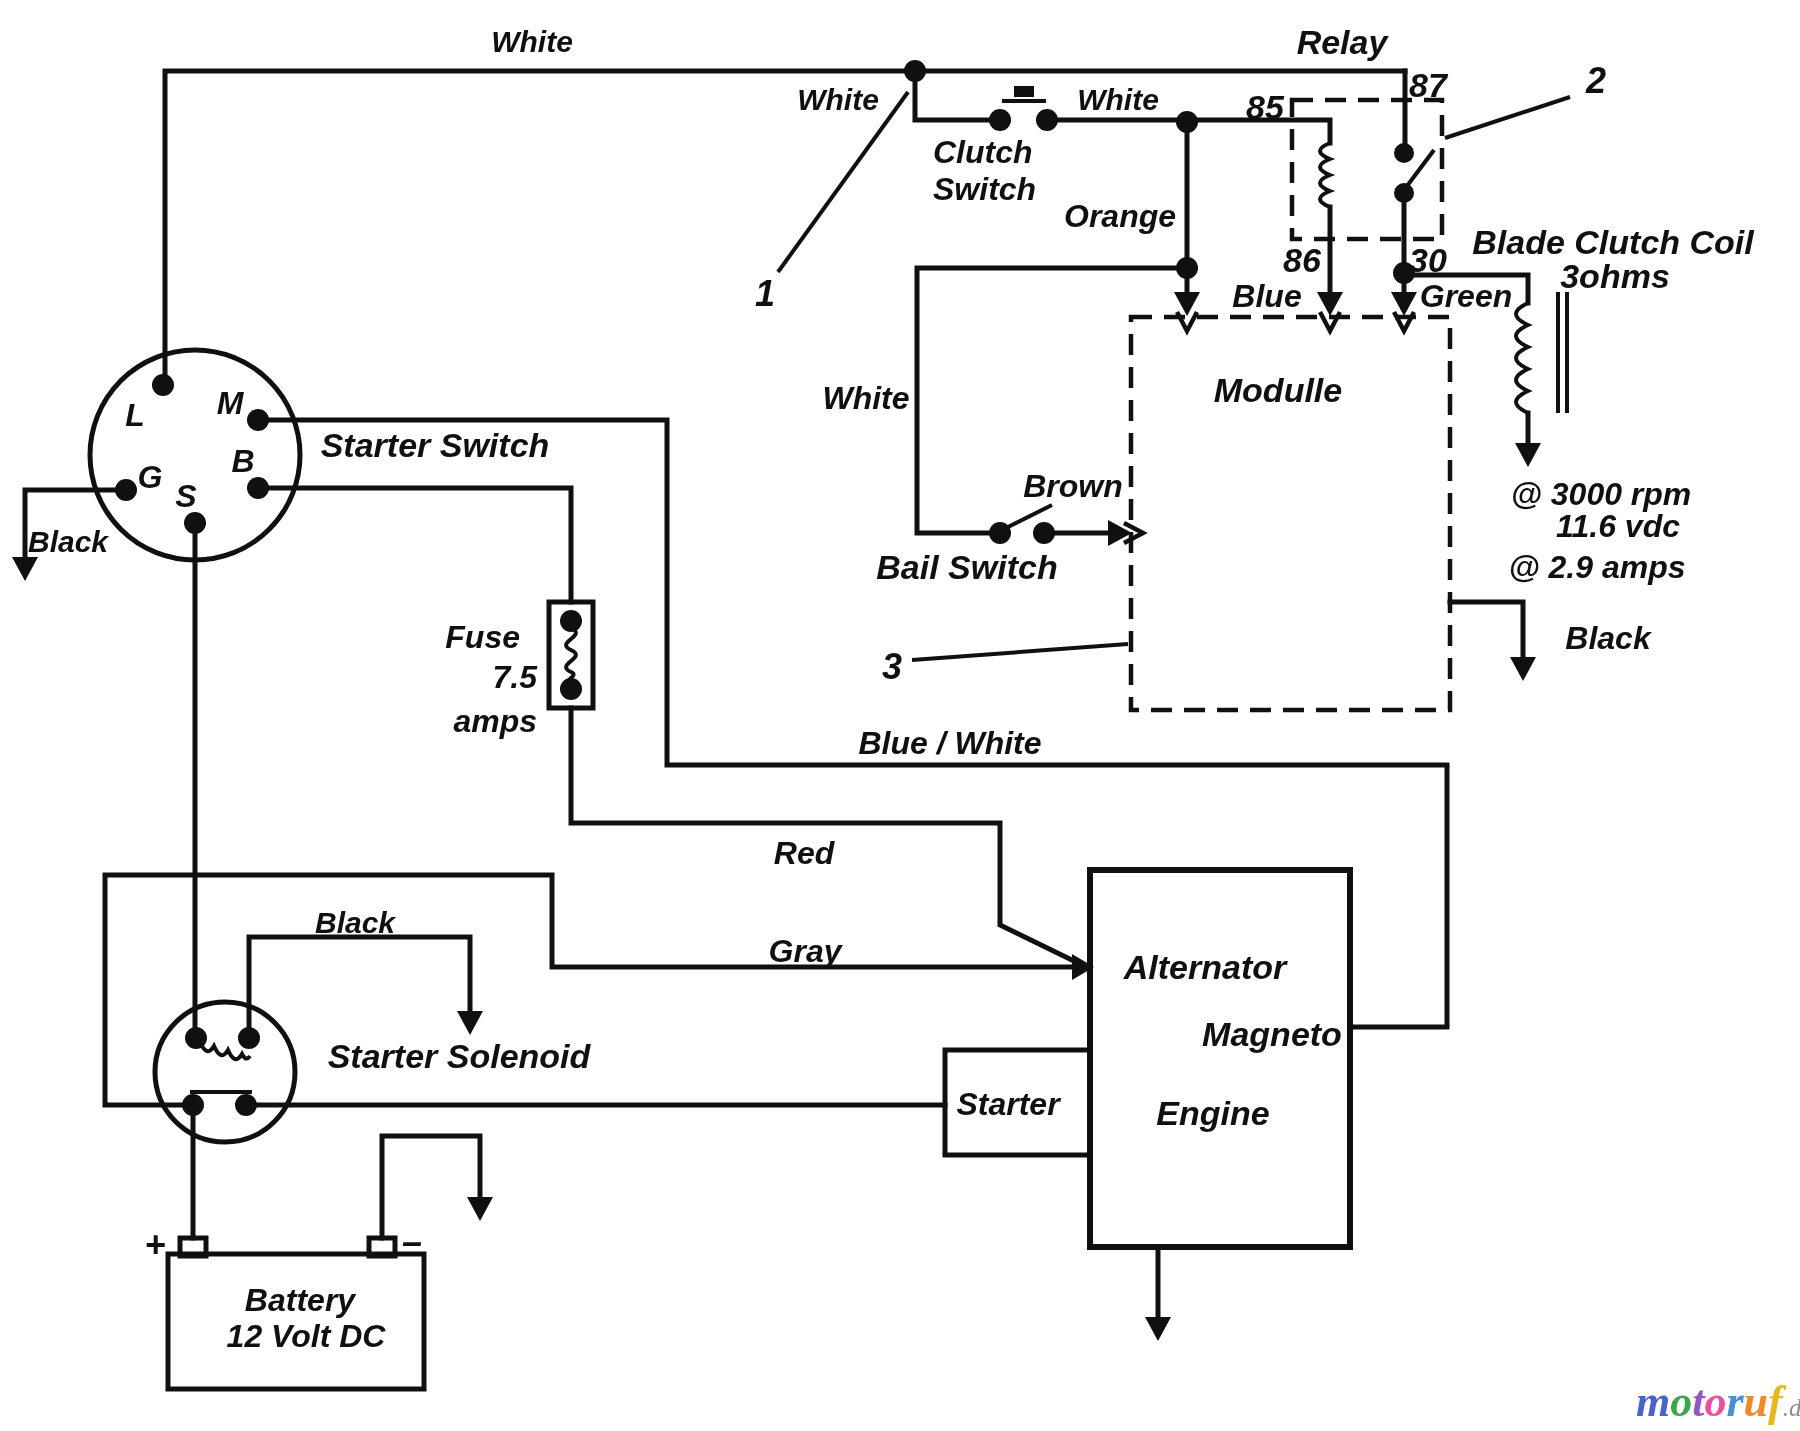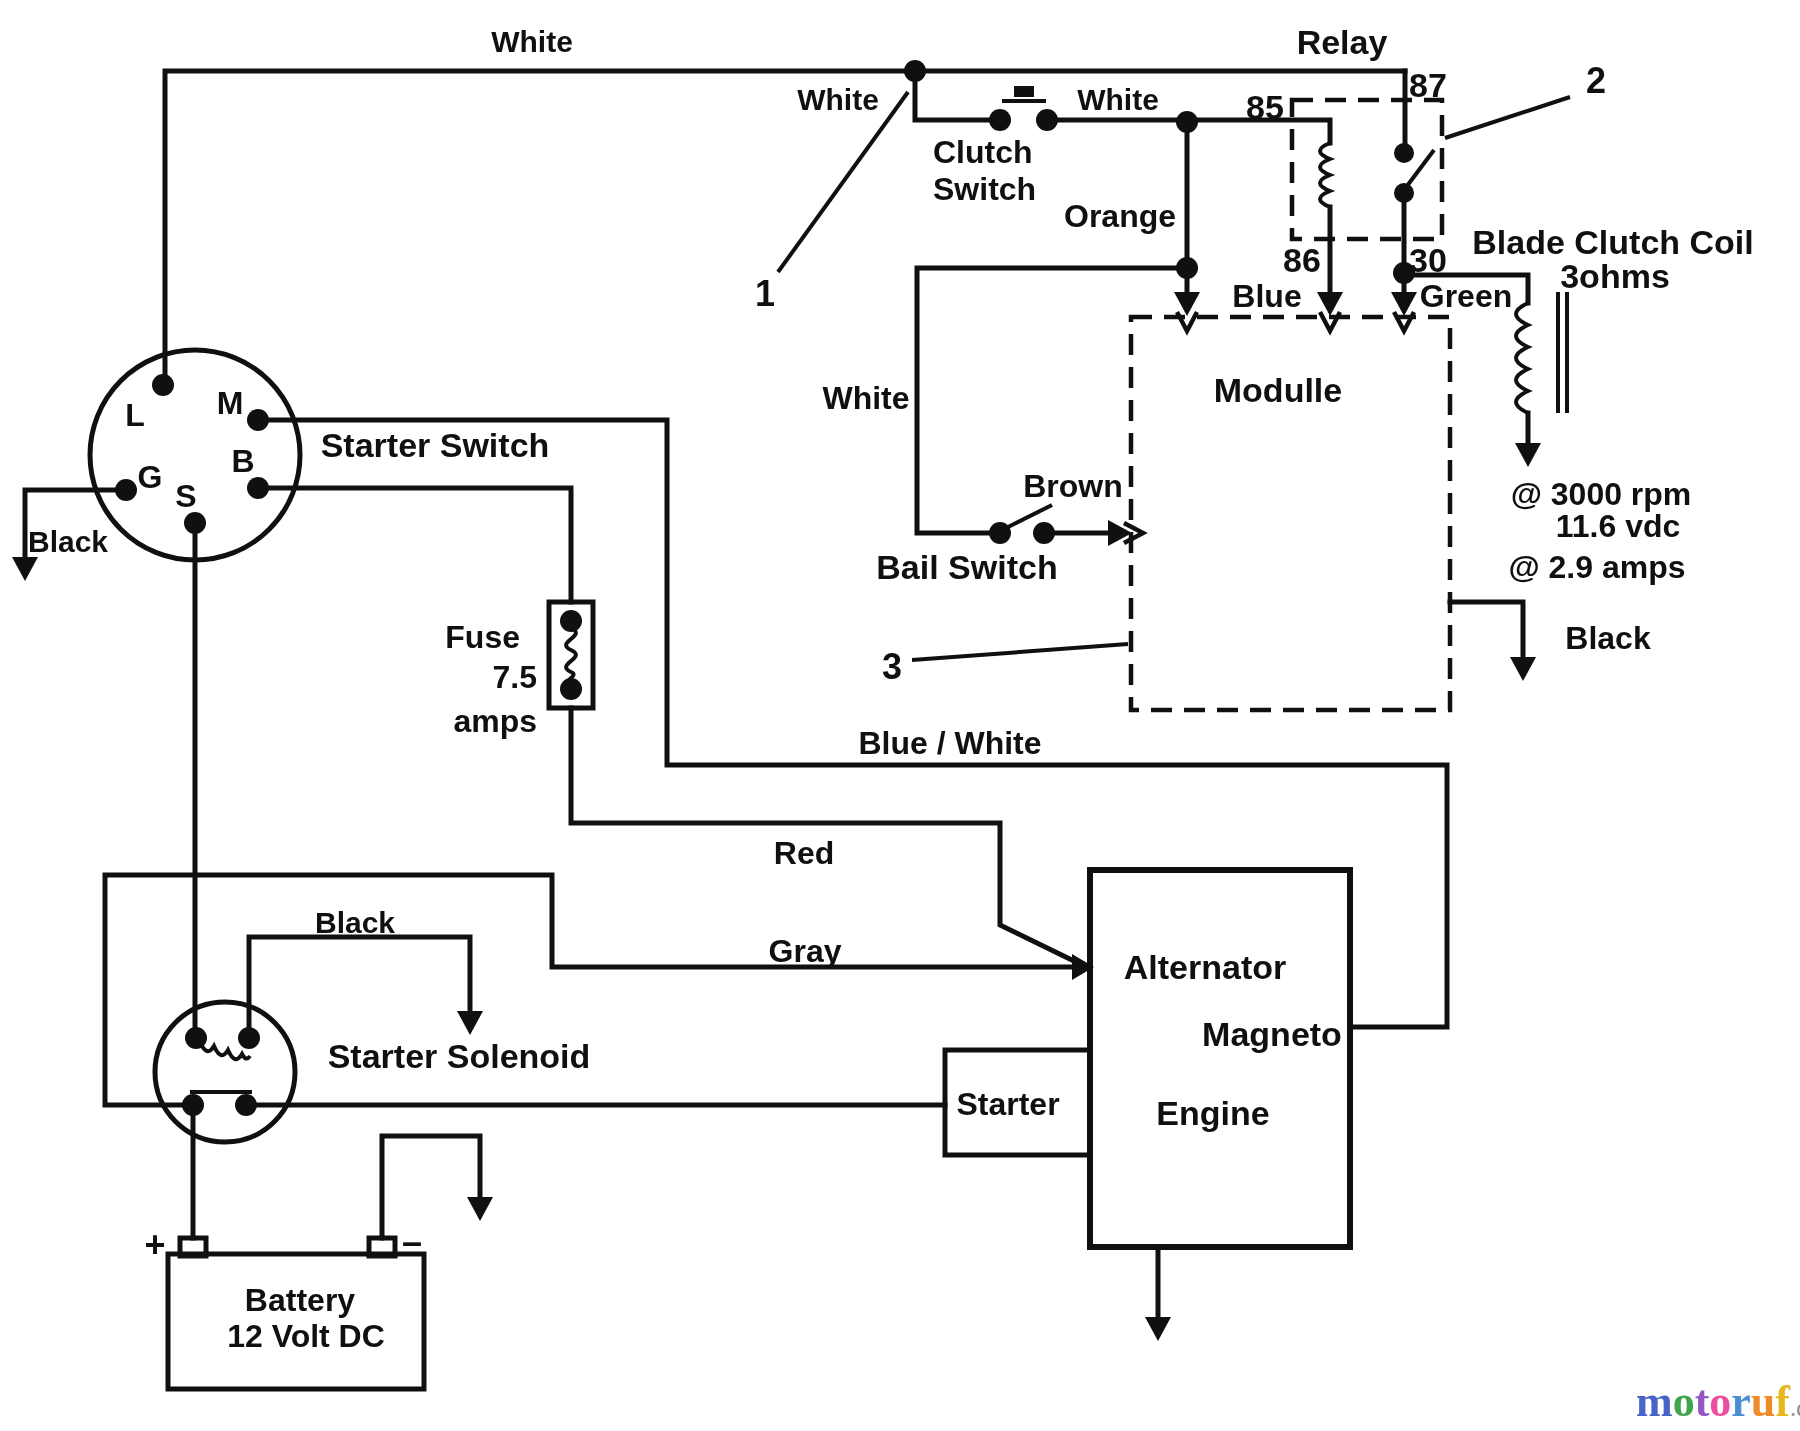--- a/index.html
+++ b/index.html
@@ -1,16 +1,16 @@
 <!DOCTYPE html>
 <html><head>
 <meta charset="utf-8">
 <style>
   html,body{margin:0;padding:0;background:#ffffff;}
-  .page{width:1800px;height:1431px;position:relative;background:#ffffff;overflow:hidden;}
+  .page{width:1800px;height:1431px;position:relative;background:#ffffff;overflow:hidden;font-style:italic;}
   svg{display:block;}
   text{font-family:"Liberation Sans","DejaVu Sans",sans-serif;font-weight:700;fill:#101010;}
   .t30{font-size:30px;}
   .t32{font-size:32px;}
   .t34{font-size:34px;}
   .t36{font-size:36px;}
   .logo{font-family:"Liberation Serif","DejaVu Serif",serif;font-weight:600;font-size:44px;}
   .logosuf{font-family:"Liberation Serif","DejaVu Serif",serif;font-weight:400;font-size:25px;}
   .wire{stroke:#101010;stroke-width:5;fill:none;stroke-linecap:square;}
   .wire6{stroke:#101010;stroke-width:6;fill:none;}

